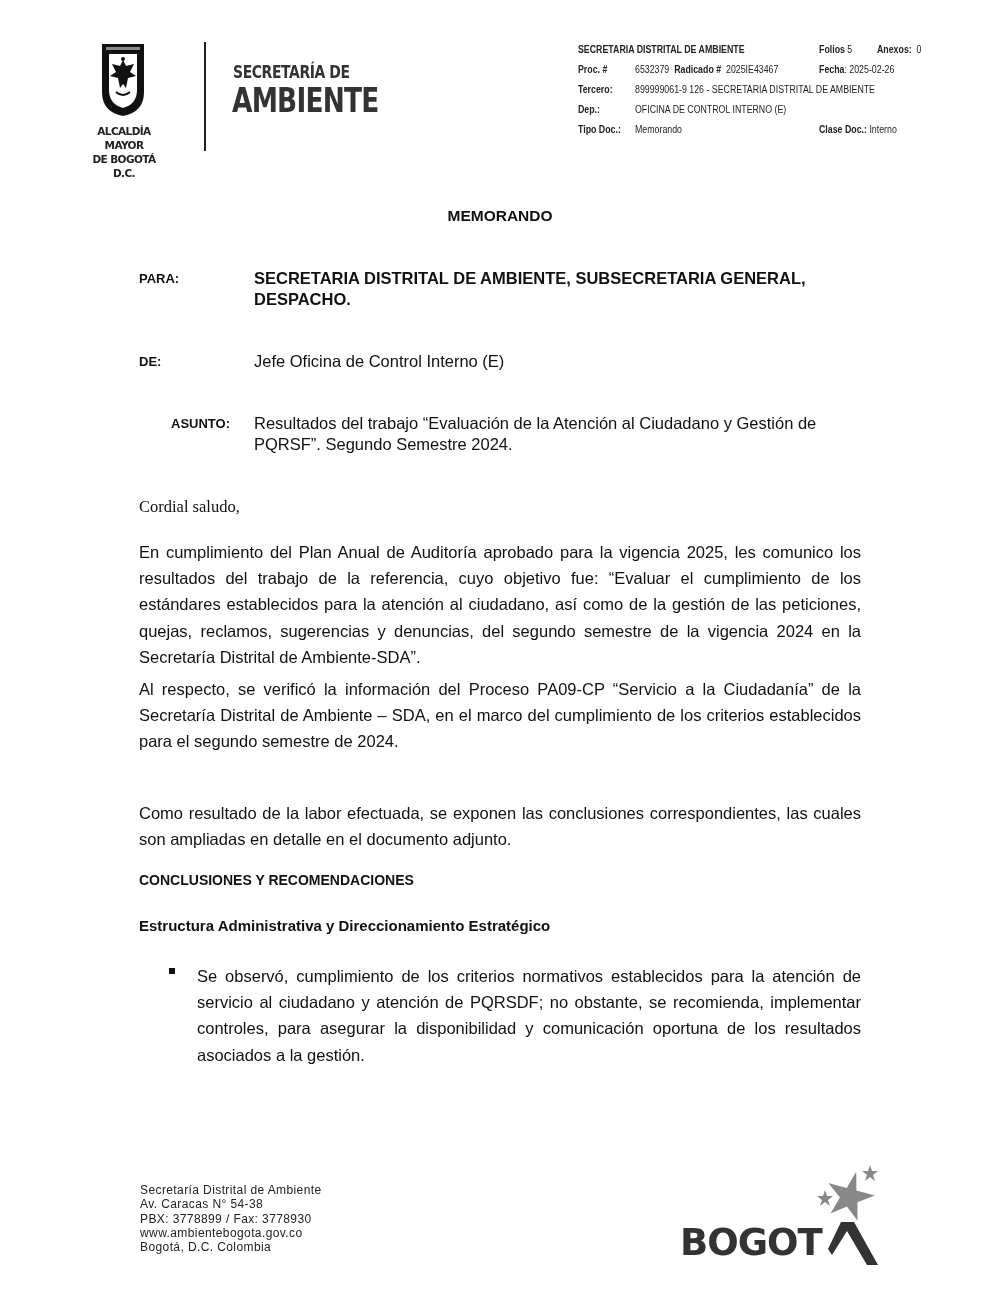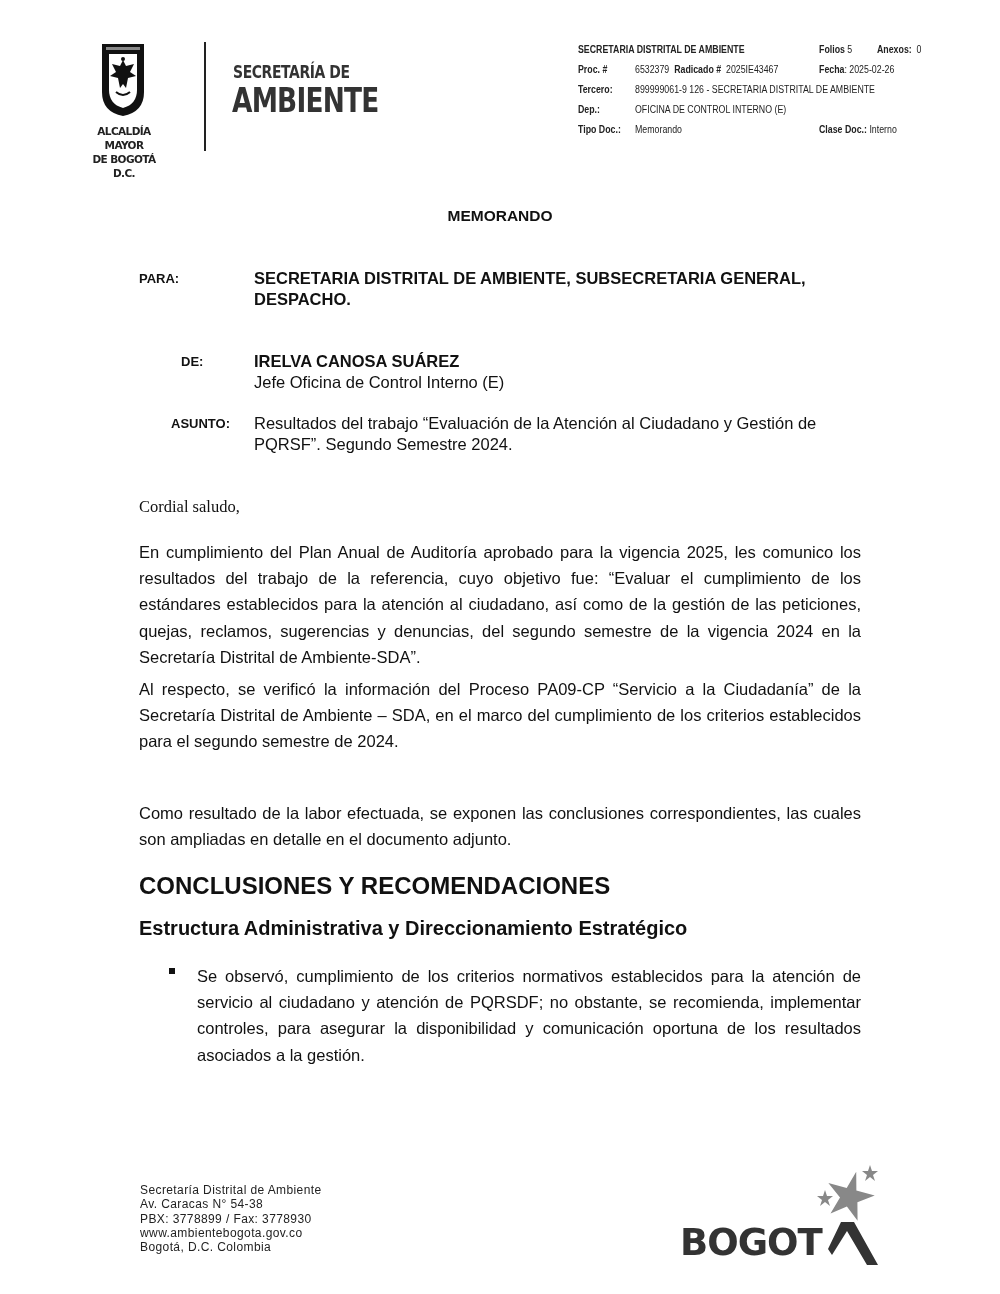--- a/index.html
+++ b/index.html
@@ -18,22 +18,22 @@
   
   .stamp { font-size: 10px; color: #222; white-space: nowrap; transform: scaleX(0.88); transform-origin: left; }
   .stamp b { font-weight: bold; }
 
   
   .title { left: 0; width: 1000px; top: 207px; text-align: center; font-weight: bold; font-size: 15.5px; }
   .label { font-weight: bold; font-size: 13px; line-height: 21px; }
   .val { left: 254px; width: 608px; font-size: 16.5px; line-height: 21px; }
   .val.bold { font-weight: bold; }
   .para { left: 139px; width: 722px; font-size: 16.5px; line-height: 26.2px; text-align: justify; }
-  .h1 { left: 139px; top: 872px; font-weight: bold; font-size: 24px; }
-  .h2 { left: 139px; top: 917px; font-weight: bold; font-size: 20px; }
+  .h1 { left: 139px; top: 872px; font-weight: bold; font-size: 14px; }
+  .h2 { left: 139px; top: 917px; font-weight: bold; font-size: 15px; }
   .bullet-mark { left: 169px; top: 968px; width: 6px; height: 6px; background: #111; }
   .bullet-text { left: 197px; top: 963px; width: 664px; font-size: 16.5px; line-height: 26.2px; text-align: justify; }
 
   
   .footer-text { left: 140px; top: 1183px; font-size: 12px; line-height: 14.3px; color: #222; letter-spacing: 0.4px; }
   .bogota-logo { left: 678px; top: 1165px; width: 205px; height: 105px; }
 </style>
 </head>
 <body>
 
@@ -74,23 +74,22 @@
 </div>
 
 <div class="abs title">MEMORANDO</div>
 
 <div class="abs label" style="left:139px; top:268px;">PARA:</div>
 <div class="abs val bold" style="top:268px;">
   <div>SECRETARIA DISTRITAL DE AMBIENTE, SUBSECRETARIA GENERAL,</div>
   <div>DESPACHO.</div>
 </div>
 
-<div class="abs label" style="left:139px; top:351px;margin-left:42px;">DE:</div>
+<div class="abs label" style="left:139px; top:351px;">DE:</div>
 <div class="abs val" style="top:351px;">
-  <div class="bold" style="font-weight:bold;">IRELVA CANOSA SUÁREZ</div>
   <div>Jefe Oficina de Control Interno (E)</div>
 </div>
 
 <div class="abs label" style="left:139px; top:413px;margin-left:32px;">ASUNTO:</div>
 <div class="abs val" style="top:413px;">
   <div>Resultados del trabajo “Evaluación de la Atención al Ciudadano y Gestión de</div>
   <div>PQRSF”. Segundo Semestre 2024.</div>
 </div>
 
 <div class="abs para" style="top:494px;font-family:Liberation Serif, serif;">Cordial saludo,</div>

